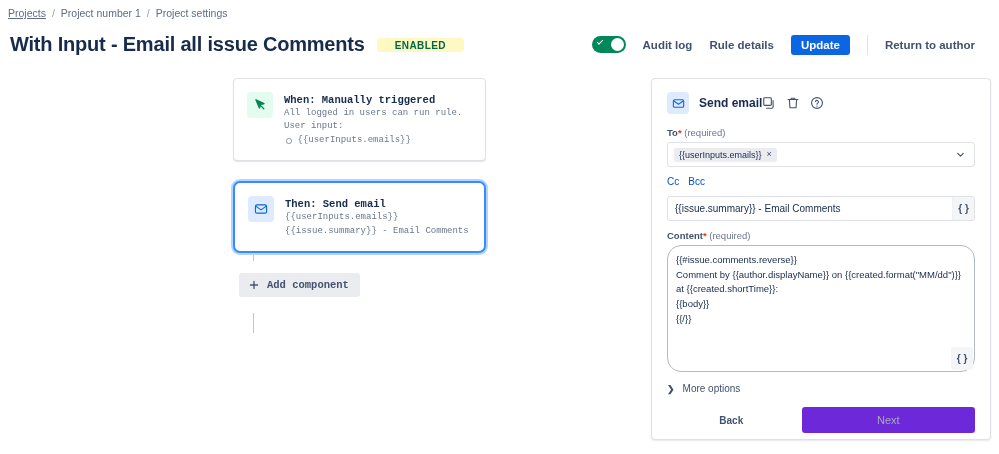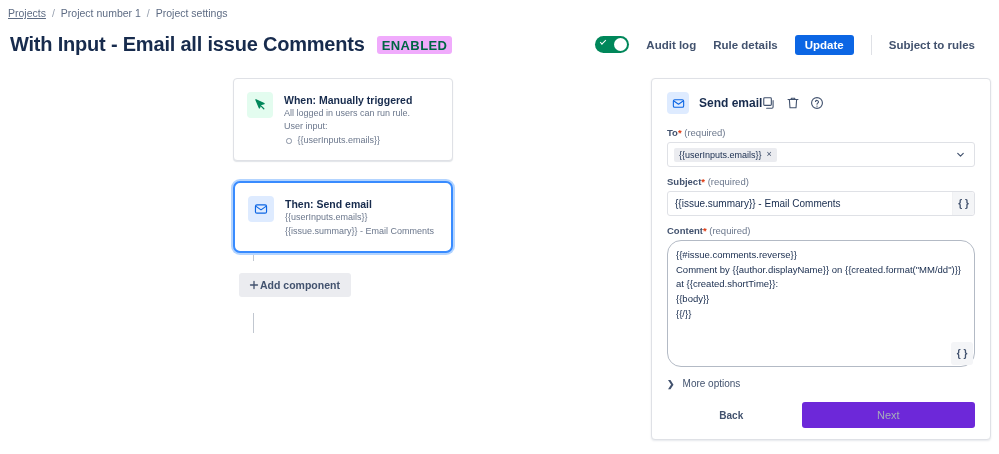--- a/index.html
+++ b/index.html
@@ -22,22 +22,22 @@
   .breadcrumb .sep { color: #97a0af; }
 
   
   .header {
     display: flex; align-items: center; justify-content: space-between;
     padding: 14px 24px 0 10px;
   }
   .title-wrap { display: flex; align-items: center; gap: 12px; }
   .page-title { font-size: 20px; font-weight: 700; color: #172b4d; letter-spacing: -.2px; }
   .badge-enabled {
-    background: #f0abfc; color: #064; font-size: 13px; font-weight: 700;
-    letter-spacing: .4px; padding: 2px 5px 1px; border-radius: 3px;
+    background: #fef9c3; color: #064; font-size: 10px; font-weight: 700;
+    letter-spacing: .4px; padding: 2px 18px 1px; border-radius: 3px;
     text-transform: uppercase;
   }
 
   .header-actions { display: flex; align-items: center; gap: 17px; }
   .toggle {
     width: 34px; height: 17px; border-radius: 10px; background: #00875a;
     position: relative; cursor: pointer; flex: none;
   }
   .toggle .knob {
     position: absolute; right: 2px; top: 2px;
@@ -55,21 +55,21 @@
     padding: 4px 10px; border-radius: 3px; border: none; cursor: pointer;
     font-family: inherit;
   }
   .divider-v { width: 1px; height: 20px; background: #dfe1e6; }
 
   
   .main { position: relative; height: 100%; }
 
   
   .canvas { position: absolute; left: 0; top: 78px; width: 640px; }
-  .flow { position: relative; margin-left: 233px; width: 220px; }
+  .flow { position: relative; margin-left: 233px; width: 253px; font-family: Liberation Mono, monospace; }
 
   .conn {
     position: absolute; left: 20px; width: 1px; background: #c1c7d0;
   }
   .conn.c1 { top: 163px; height: 20px; }
   .conn.c2 { top: 235px; height: 20px; }
 
   .card {
     position: relative; background: #fff; border: 1px solid #dfe1e6;
     border-radius: 4px; padding: 13px 14px 13px 13px;
@@ -95,21 +95,21 @@
     font-size: 9px; color: #6b778c; line-height: 1.45;
     display: flex; align-items: center; gap: 6px; padding-left: 2px;
   }
   .card-bullets li::before {
     content: ""; width: 3.5px; height: 3.5px; border-radius: 50%;
     border: 1px solid #8993a4; flex: none;
   }
 
   .add-component {
     margin-top: 20px; margin-left: 6px;
-    display: inline-flex; align-items: center; 
+    display: inline-flex; align-items: center; gap: 7px;
     background: #ebecf0; border: none; border-radius: 3px;
     padding: 6px 11px 6px 9px; cursor: pointer;
     font-size: 10.5px; font-weight: 600; color: #42526e;
     font-family: inherit;
   }
 
   
   .panel {
     position: absolute; right: 8px; top: 78px;
     width: 340px; height: 362px;
@@ -224,21 +224,21 @@
 
     <div class="header-actions">
       <div class="toggle">
         <span class="chk"></span>
         <span class="knob"></span>
       </div>
       <span class="act-link">Audit log</span>
       <span class="act-link">Rule details</span>
       <button class="btn-update">Update</button>
       <span class="divider-v"></span>
-      <span class="act-link">Subject to rules</span>
+      <span class="act-link">Return to author</span>
     </div>
   </div>
 
   <div class="canvas">
     <div class="flow">
 
       <div class="conn c1"></div>
       <div class="conn c2"></div>
 
       
@@ -330,26 +330,26 @@
           <span class="chip-x">×</span>
         </span>
         <span class="caret">
           <svg width="11" height="11" viewBox="0 0 24 24" fill="none" stroke="#42526e" stroke-width="2.6" stroke-linecap="round" stroke-linejoin="round">
               <path d="M6 9.5l6 6 6-6"></path>
             </svg>
         </span>
       </div>
     </div>
 
+    <div class="cc-row">
+      <span class="cc-link">Cc</span>
+      <span class="cc-link">Bcc</span>
+    </div>
 
     <div class="field-group">
-      <label class="field-label">
-        <span>Subject</span><span class="req-star">*</span>
-        <span class="req-text">(required)</span>
-      </label>
       <div class="input-box">
         <span>{{issue.summary}} - Email Comments</span>
         <span class="brace-btn">{ }</span>
       </div>
     </div>
 
     <div class="field-group">
       <label class="field-label">
         <span>Content</span><span class="req-star">*</span>
         <span class="req-text">(required)</span>

